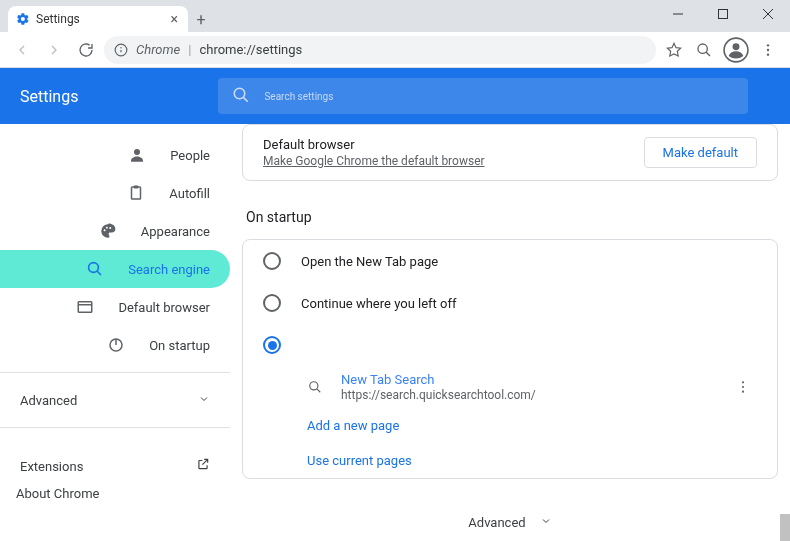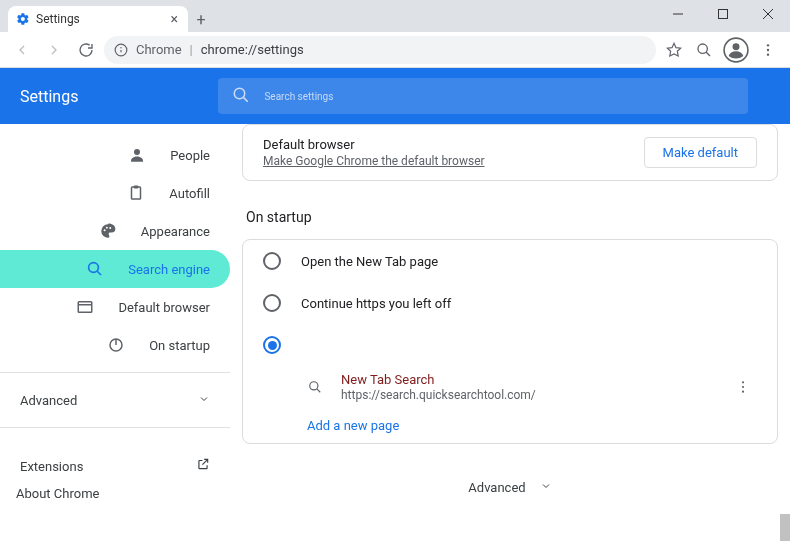--- a/index.html
+++ b/index.html
@@ -14,21 +14,21 @@
     .newtab-btn { width: 26px; height: 26px; display: flex; align-items: center; justify-content: center; cursor: pointer; color: #5f6368; font-size: 16px; }
     .win-controls { margin-left: auto; display: flex; height: 32px; align-items: flex-start; }
     .win-btn { width: 45px; height: 28px; display: flex; align-items: center; justify-content: center; cursor: pointer; color: #333; }
     .win-btn svg { width: 10px; height: 10px; }
 
     .toolbar { height: 36px; background: #fff; border-bottom: 1px solid #dadce0; display: flex; align-items: center; gap: 4px; padding: 0 8px; }
     .tb-btn { width: 28px; height: 28px; border-radius: 50%; display: flex; align-items: center; justify-content: center; cursor: pointer; color: #5f6368; }
     .tb-btn.disabled { color: #bdbdbd; cursor: default; }
     .tb-btn svg { width: 16px; height: 16px; }
     .addr-bar { flex: 1; height: 28px; background: #f1f3f4; border-radius: 14px; display: flex; align-items: center; padding: 0 10px; gap: 8px; font-size: 13px; color: #5f6368; }
-    .addr-host { color: #5f6368; }
+    .addr-host { color: #5f6368; font-style: italic; }
     .addr-sep { color: #9e9e9e; }
     .addr-url { color: #3c4043; }
     .tb-right { display: flex; align-items: center; gap: 2px; }
     .star-icon, .zoom-icon, .account-icon, .menu-dots { width: 28px; height: 28px; display: flex; align-items: center; justify-content: center; cursor: pointer; color: #5f6368; }
     .account-icon { width: 32px; height: 32px; }
 
     .header-bar { height: 56px; background: #1a73e8; display: flex; align-items: center; padding: 0 20px; gap: 140px; }
     .header-title { color: #fff; font-size: 16px; }
     .search-settings { flex: 1; max-width: 530px; height: 36px; background: #3e87ea; border-radius: 4px; display: flex; align-items: center; gap: 14px; padding: 0 14px; color: #cfddf8; font-size: 13px; }
     .search-settings input { background: transparent; border: none; outline: none; color: #ffffff; font-size: 10px; flex: 1; }
@@ -55,21 +55,21 @@
     .out-btn { border: 1px solid #dadce0; background: #fff; color: #1a73e8; font-size: 13px; padding: 7px 18px; border-radius: 4px; cursor: pointer; }
     .section-title { font-size: 14px; color: #202124; padding: 8px 4px 14px; position: relative; z-index: 1; }
     .radio-row { display: flex; align-items: center; gap: 20px; padding: 12px 20px; cursor: pointer; }
     .radio { width: 18px; height: 18px; border: 2px solid #5f6368; border-radius: 50%; display: flex; align-items: center; justify-content: center; flex-shrink: 0; }
     .radio.checked { border-color: #1a73e8; }
     .radio.checked::after { content: ""; width: 9px; height: 9px; border-radius: 50%; background: #1a73e8; }
     .radio-label { font-size: 13px; color: #202124; }
     .page-entry { display: flex; align-items: center; gap: 18px; padding: 6px 20px 6px 64px; }
     .page-entry-icon { width: 16px; height: 16px; color: #5f6368; display:flex; align-items:center; justify-content:center; }
     .page-text { flex: 1; }
-    .page-name { font-size: 13px; color: #7f1d1d; }
+    .page-name { font-size: 13px; color: #3b82f6; }
     .page-url { font-size: 12px; color: #5f6368; margin-top: 1px; }
     .dots { width: 28px; height: 28px; display: flex; align-items: center; justify-content: center; cursor: pointer; color: #5f6368; border-radius:50%; }
     .link-row { padding: 10px 20px 10px 64px; font-size: 13px; color: #1a73e8; cursor: pointer; }
     .adv-footer { display: flex; align-items: center; justify-content: center; gap: 14px; padding: 16px 0 20px; font-size: 13px; color: #3c4043; cursor: pointer; position: relative; z-index: 1; }
     .scroll-thumb { position: absolute; right: 0; top: 390px; width: 10px; height: 100px; background: #c1c1c1; border-radius: 0; }
     .main::-webkit-scrollbar { width: 12px; }
   </style>
 </head>
 <body>
 
@@ -264,21 +264,21 @@
 
     <div class="section-title">On startup</div>
 
     <div class="card startup-card">
       <div class="radio-row">
         <span class="radio"></span>
         <span class="radio-label">Open the New Tab page</span>
       </div>
       <div class="radio-row">
         <span class="radio"></span>
-        <span class="radio-label">Continue https you left off</span>
+        <span class="radio-label">Continue where you left off</span>
       </div>
       <div class="radio-row">
         <span class="radio checked"></span>
       </div>
       <div class="page-entry">
         <span class="page-entry-icon">
             <svg width="14" height="14" viewBox="0 0 24 24" fill="none" stroke="currentColor" stroke-width="2">
               <circle cx="10" cy="10" r="7"></circle>
               <line x1="21" y1="21" x2="15.5" y2="15.5"></line>
             </svg>
@@ -289,20 +289,21 @@
         </div>
         <div class="dots">
             <svg width="16" height="16" viewBox="0 0 24 24" fill="currentColor">
               <circle cx="12" cy="5" r="1.6"></circle>
               <circle cx="12" cy="12" r="1.6"></circle>
               <circle cx="12" cy="19" r="1.6"></circle>
             </svg>
           </div>
       </div>
       <div class="link-row">Add a new page</div>
+      <div class="link-row">Use current pages</div>
     </div>
 
     <div class="adv-footer">
       <span>Advanced</span>
       <span><svg width="12" height="12" viewBox="0 0 24 24" fill="none" stroke="currentColor" stroke-width="2">
             <polyline points="6 9 12 15 18 9"></polyline>
           </svg></span>
     </div>
 
     <div class="scroll-thumb"></div>

